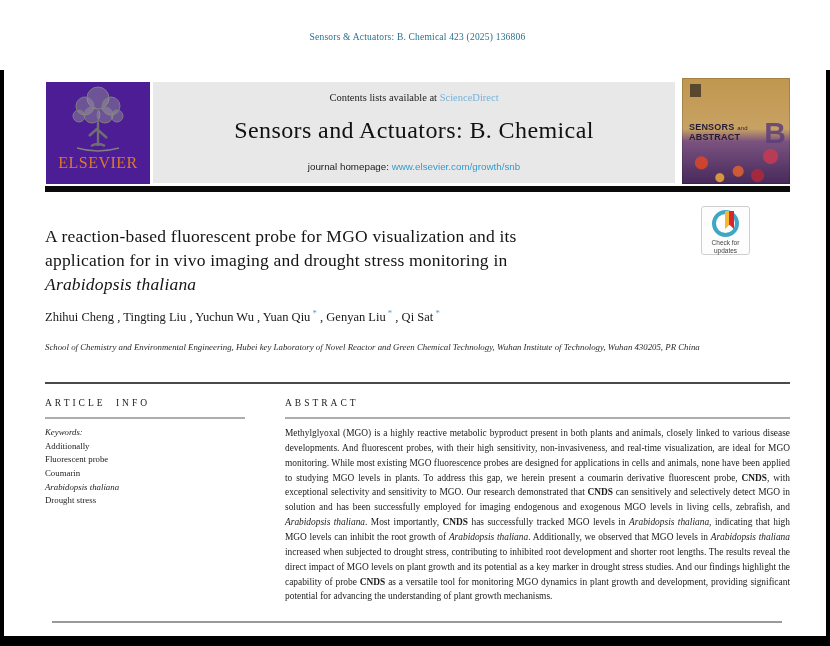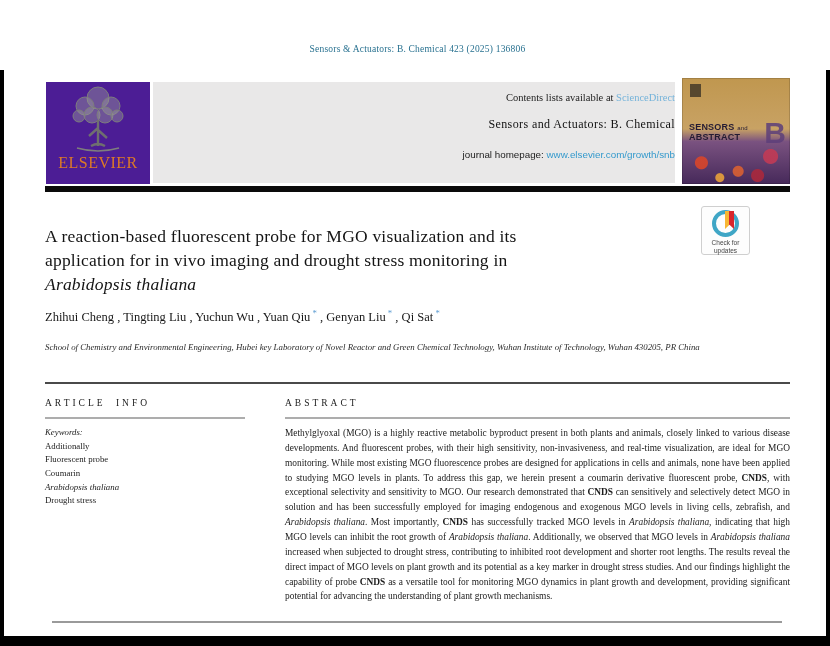--- a/index.html
+++ b/index.html
@@ -6,33 +6,33 @@
   .page{
     position:relative;width:830px;height:646px;background:#ffffff;
     font-family:"Liberation Serif","DejaVu Serif",serif;color:#1c1c1c;overflow:hidden;
   }
   
   .edge-left{position:absolute;left:0;top:70px;width:4px;height:576px;background:#000;}
   .edge-right{position:absolute;right:0;top:70px;width:4px;height:576px;background:#000;}
   .edge-bottom{position:absolute;left:0;top:636px;width:830px;height:10px;background:#000;}
 
   
-  .citation{position:absolute;left:45px;top:44px;width:745px;text-align:center;
+  .citation{position:absolute;left:45px;top:32px;width:745px;text-align:center;
     font-size:9.5px;color:#27708f;letter-spacing:.2px;}
 
   
   .logo-block{position:absolute;left:46px;top:82px;width:104px;height:102px;background:#4c1d95;text-align:center;}
   .logo-tree{display:block;margin:0 auto;}
   .elsevier-wordmark{font-size:16px;color:#dd7a26;letter-spacing:.5px;margin-top:-2px;font-weight:400;}
 
   .mast-center{position:absolute;left:153px;top:82px;width:522px;height:101px;background:#e9e8e8;
-    text-align:right;}
+    text-align:center;}
   .contents-line{margin-top:10px;font-size:10.5px;color:#222;}
   .link-sd{color:#74b3da;text-decoration:none;cursor:pointer;}
-  .journal-title{margin-top:14px;font-size:12px;color:#111;letter-spacing:.4px;}
+  .journal-title{margin-top:14px;font-size:24px;color:#111;letter-spacing:.4px;}
   .homepage-line{margin-top:17px;font-size:10.5px;color:#222;font-family:"Liberation Sans",sans-serif;font-size:9.8px;}
   .link-home{color:#3399cc;text-decoration:none;cursor:pointer;}
 
   .cover{position:absolute;left:682px;top:78px;width:108px;height:106px;
     background-image:
       radial-gradient(circle at 18% 80%, rgba(216,69,42,.9) 0 6px, transparent 7px),
       radial-gradient(circle at 52% 88%, rgba(224,98,47,.85) 0 5px, transparent 6px),
       radial-gradient(circle at 82% 74%, rgba(193,58,85,.9) 0 7px, transparent 8px),
       radial-gradient(circle at 35% 94%, rgba(232,160,58,.9) 0 4px, transparent 5px),
       radial-gradient(circle at 70% 92%, rgba(170,40,60,.9) 0 6px, transparent 7px),

